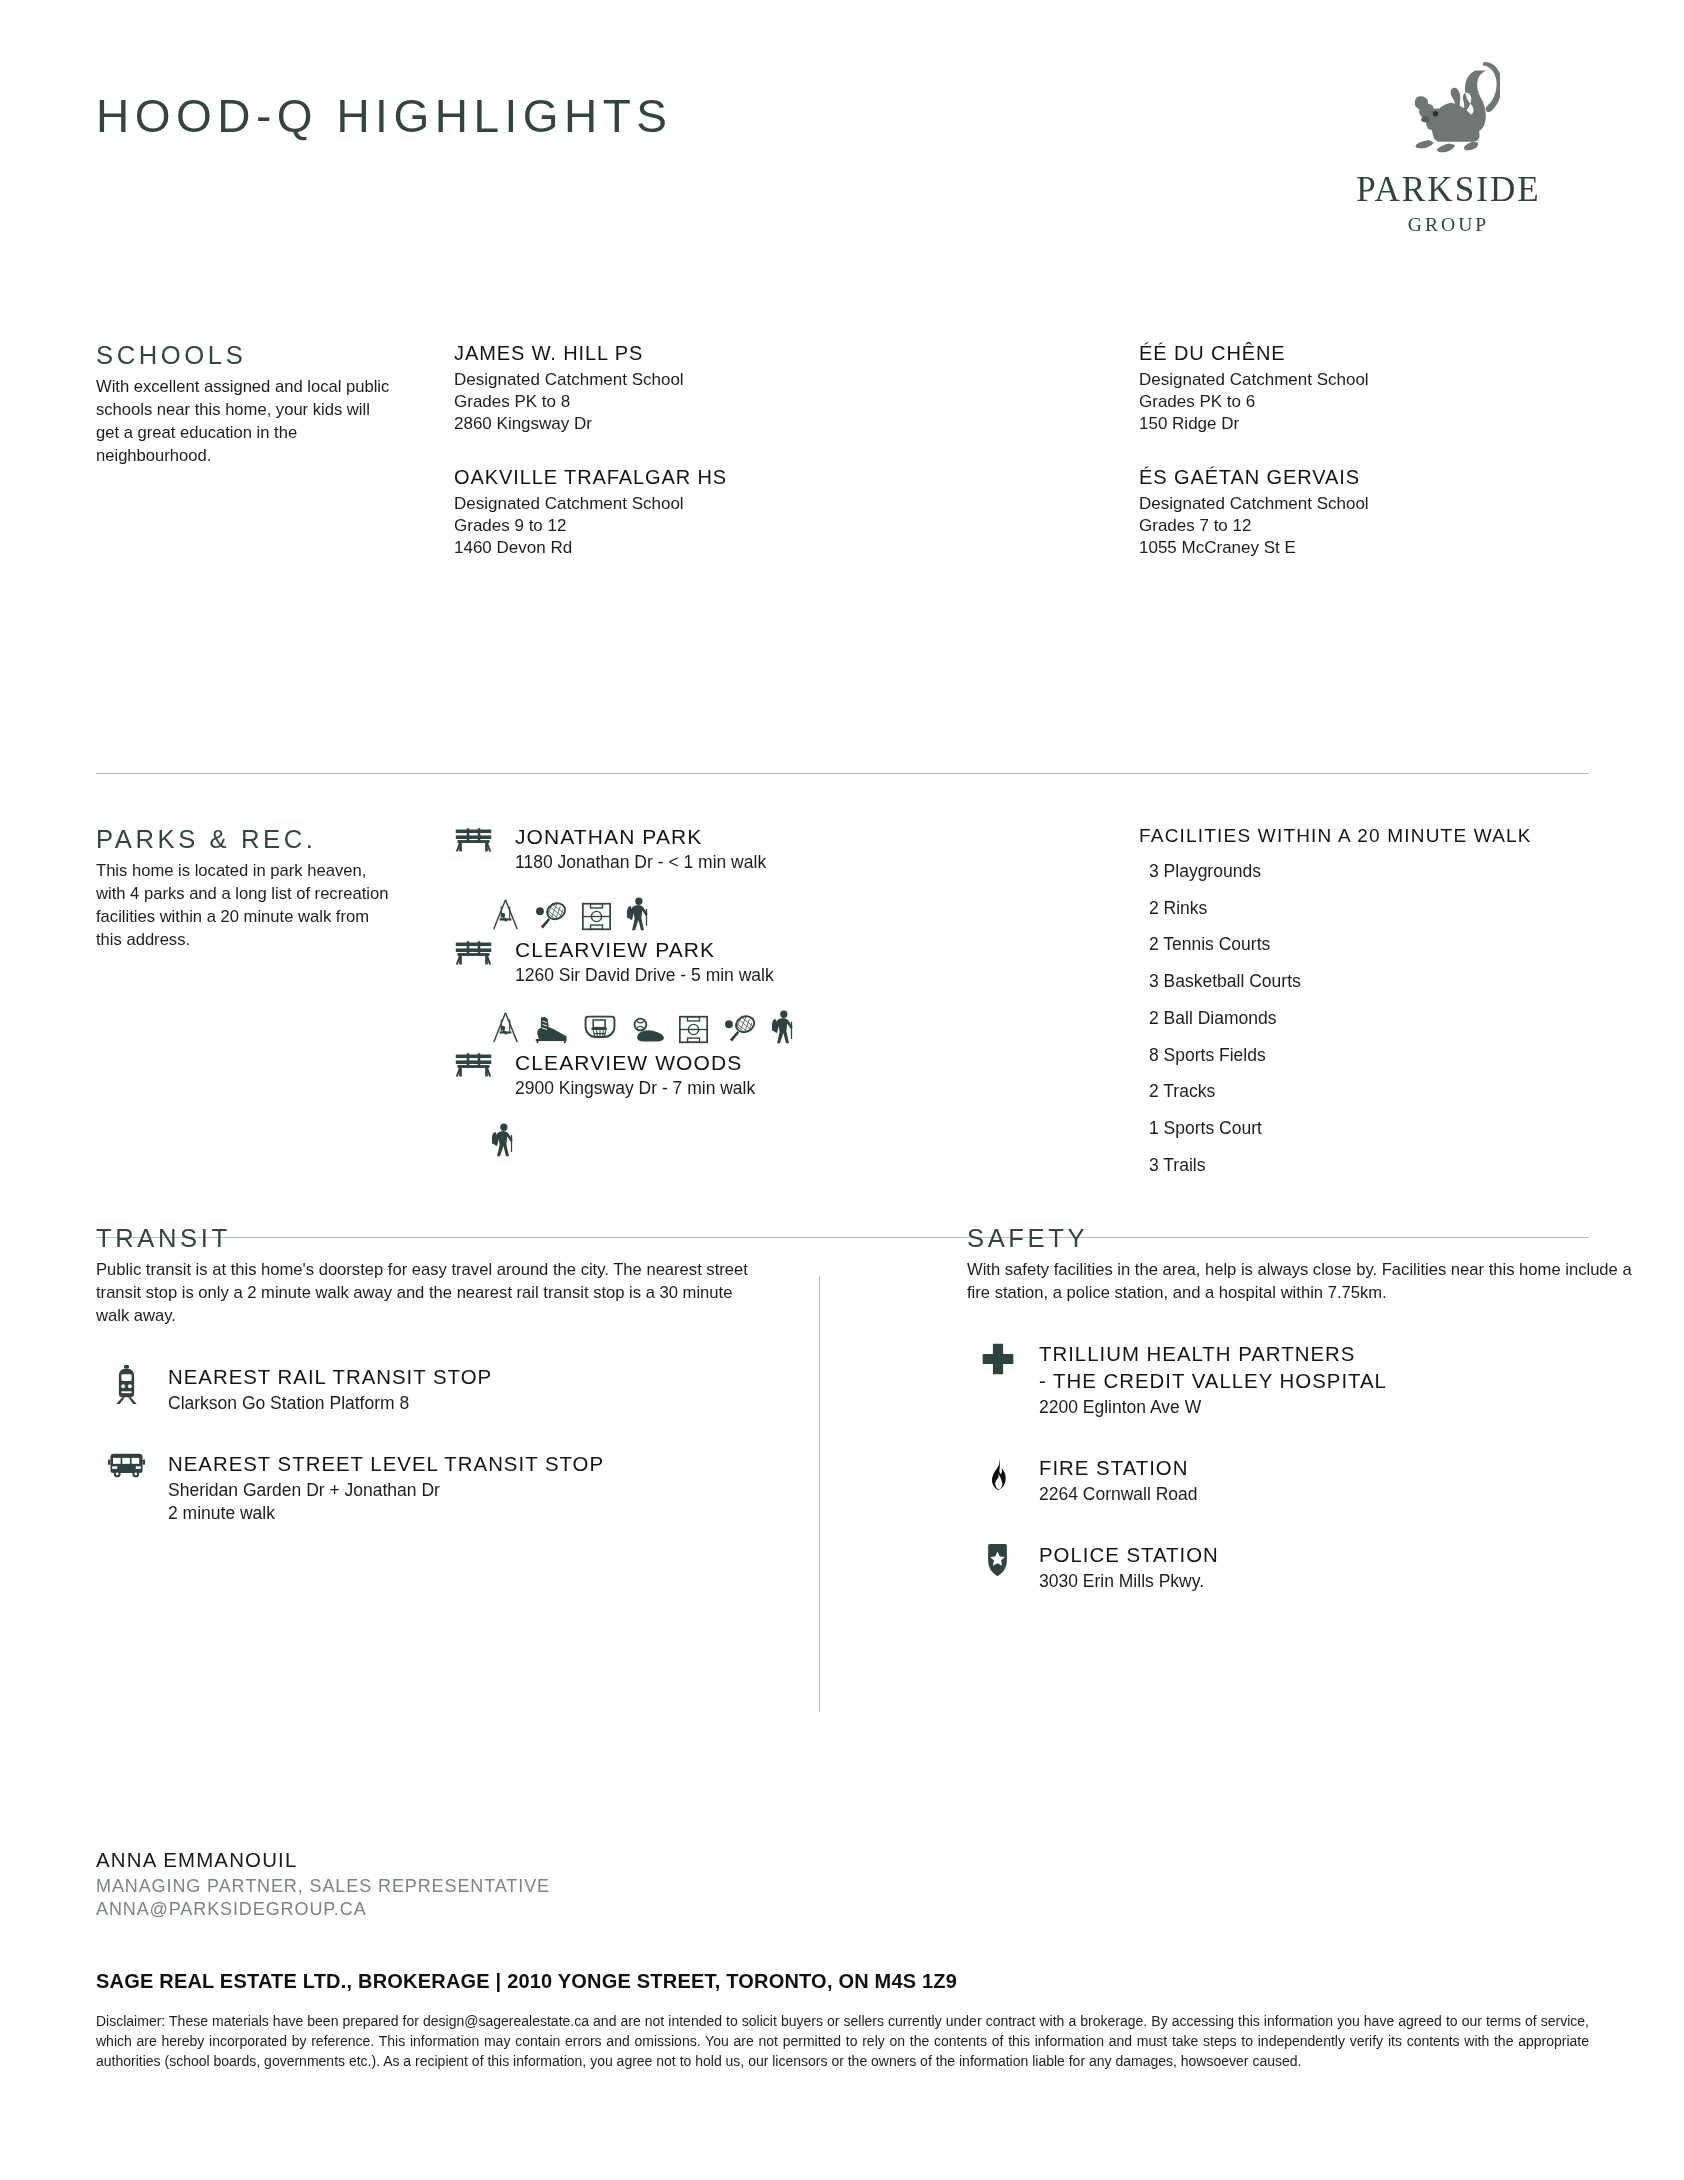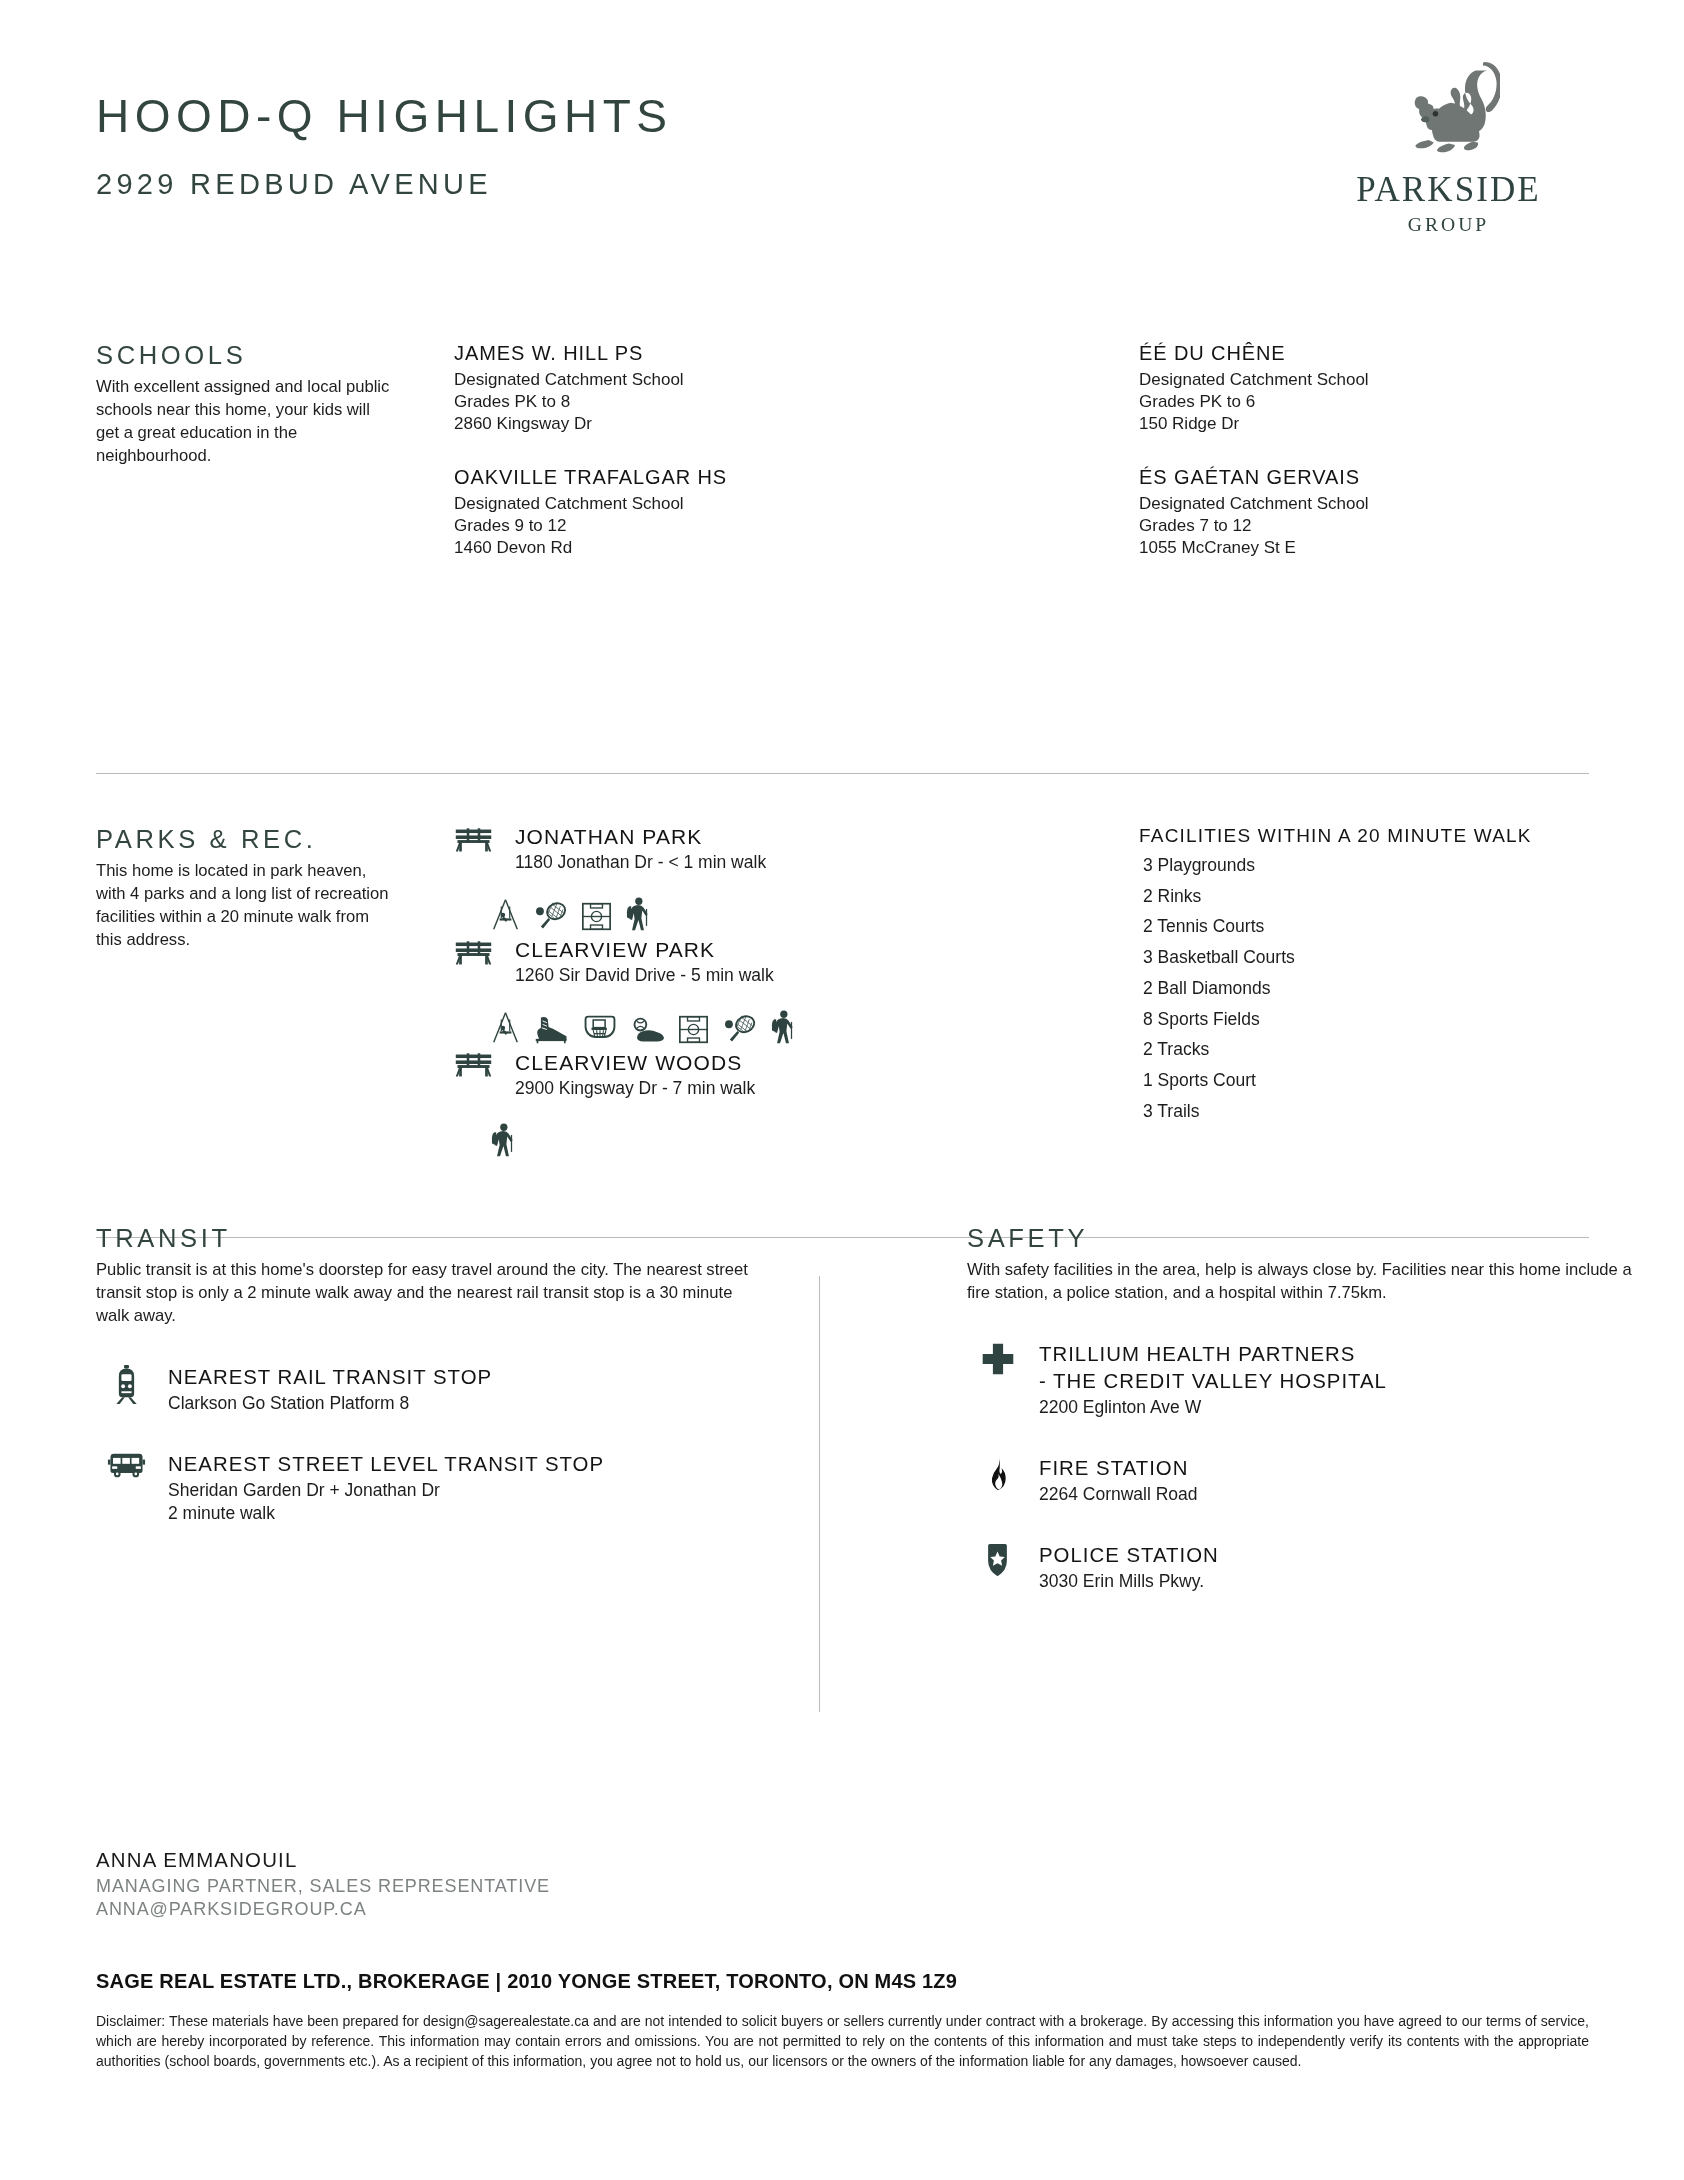--- a/index.html
+++ b/index.html
@@ -172,21 +172,21 @@
     letter-spacing: 1.2px;
     color: #141414;
     margin: 0 0 3.4px 0;
     line-height: 1.2;
     white-space: nowrap;
   }
   .fac-item {
     font-size: 17.5px;
     color: #1d1d1d;
     line-height: 1.53;
-    margin: 4px;
+    margin: 10px;
   }
 
   
   #lower { top: 1224px; height: 477px; }
   .vline {
     position: absolute;
     left: 819px;
     top: 1276px;
     width: 0.9px;
     height: 436px;
@@ -258,21 +258,20 @@
     text-align: justify;
   }
 </style>
 </head>
 <body>
 
 <div class="page">
 
   <div class="header">
     <h1 class="doc-title">HOOD-Q HIGHLIGHTS</h1>
-    <h2 class="doc-subtitle">2929 REDBUD AVENUE</h2>
 
     <div class="logo-block">
       <svg class="logo-squirrel" viewBox="0 0 120 125">
         <g fill="#6f7674">
           <path d="M92 10c-7 2-12 9-13 18-1 9 2 17 7 22 3 3 4 7 2 10-3 4-9 3-12-1-3-3-4-8-3-13 1-6 0-11-3-14-2-2-5-2-7 0-2 3-1 7 1 10 3 4 4 9 2 13-1 3-4 5-7 5l-2 1c-1 3 1 6 4 7 5 2 10 0 13-4 4-5 5-12 3-18-1-4-1-7 1-9 3-2 7 0 8 4 1 5-1 10-4 14-5 6-6 14-3 21 2 4 6 7 10 7 6 0 11-4 13-10 3-10 1-21-4-30-4-7-6-15-4-22 2-6 6-10 11-11l-13-0z"></path>
           <path d="M100 4c8 0 15 8 16 19 1 12-4 23-11 29-2 2-2 4-1 6 2 2 5 1 7-1 8-8 13-22 11-36C120 8 112 0 102 0c-1 0-2 1-2 2s0 2 0 2z"></path>
           <path d="M63 48c-9 1-17 7-21 16-3 8-3 17 0 25 1 3 4 5 7 5h40c4 0 7-3 7-7 0-9-4-19-11-26-6-7-14-11-22-13z"></path>
           <path d="M48 55c-5-1-10 1-13 5-3 5-3 11-1 16 1 3 4 5 7 4 3 0 5-3 5-6 0-4 1-8 3-11 2-3 2-6-1-8z"></path>
           <path d="M41 52c-4-4-10-4-14 0-3 3-3 9 0 12 2 3 6 3 9 1 3-2 5-5 6-9l-1-4z"></path>
           <path d="M35 45c-3-5-9-6-13-3-3 3-3 8-1 11 3 3 7 4 11 2 3-2 4-6 3-10z"></path>

